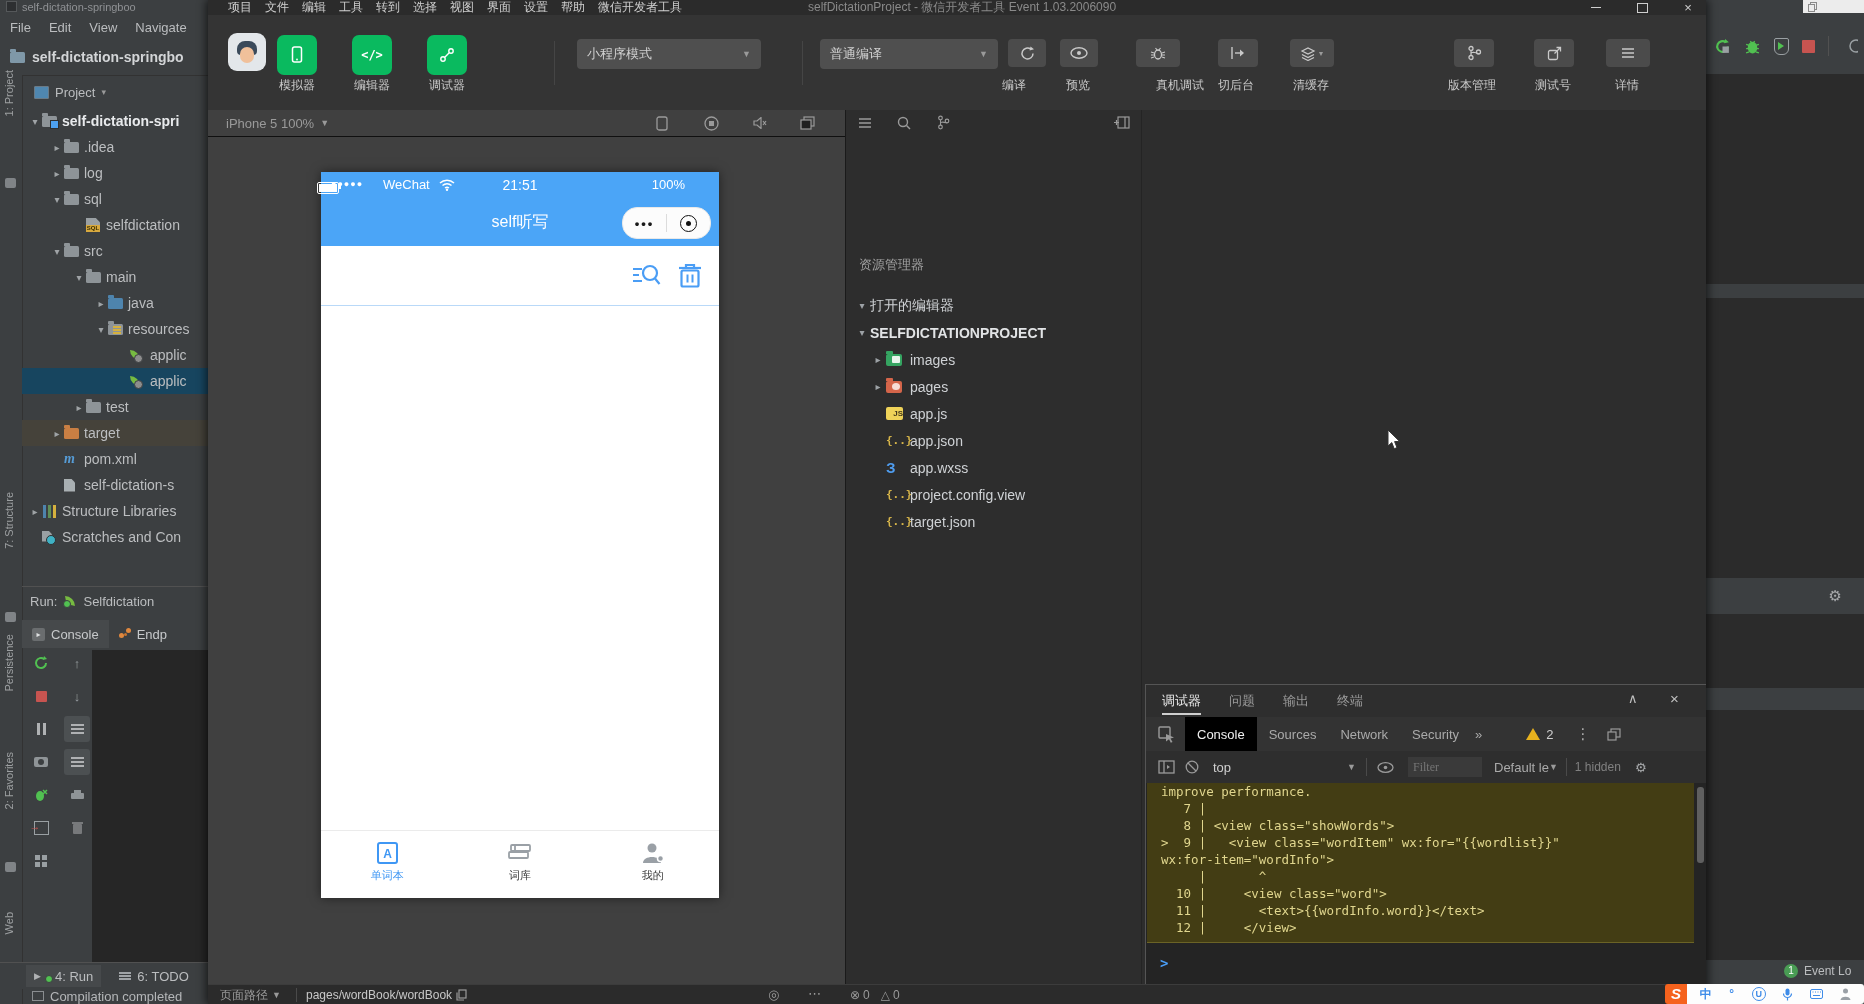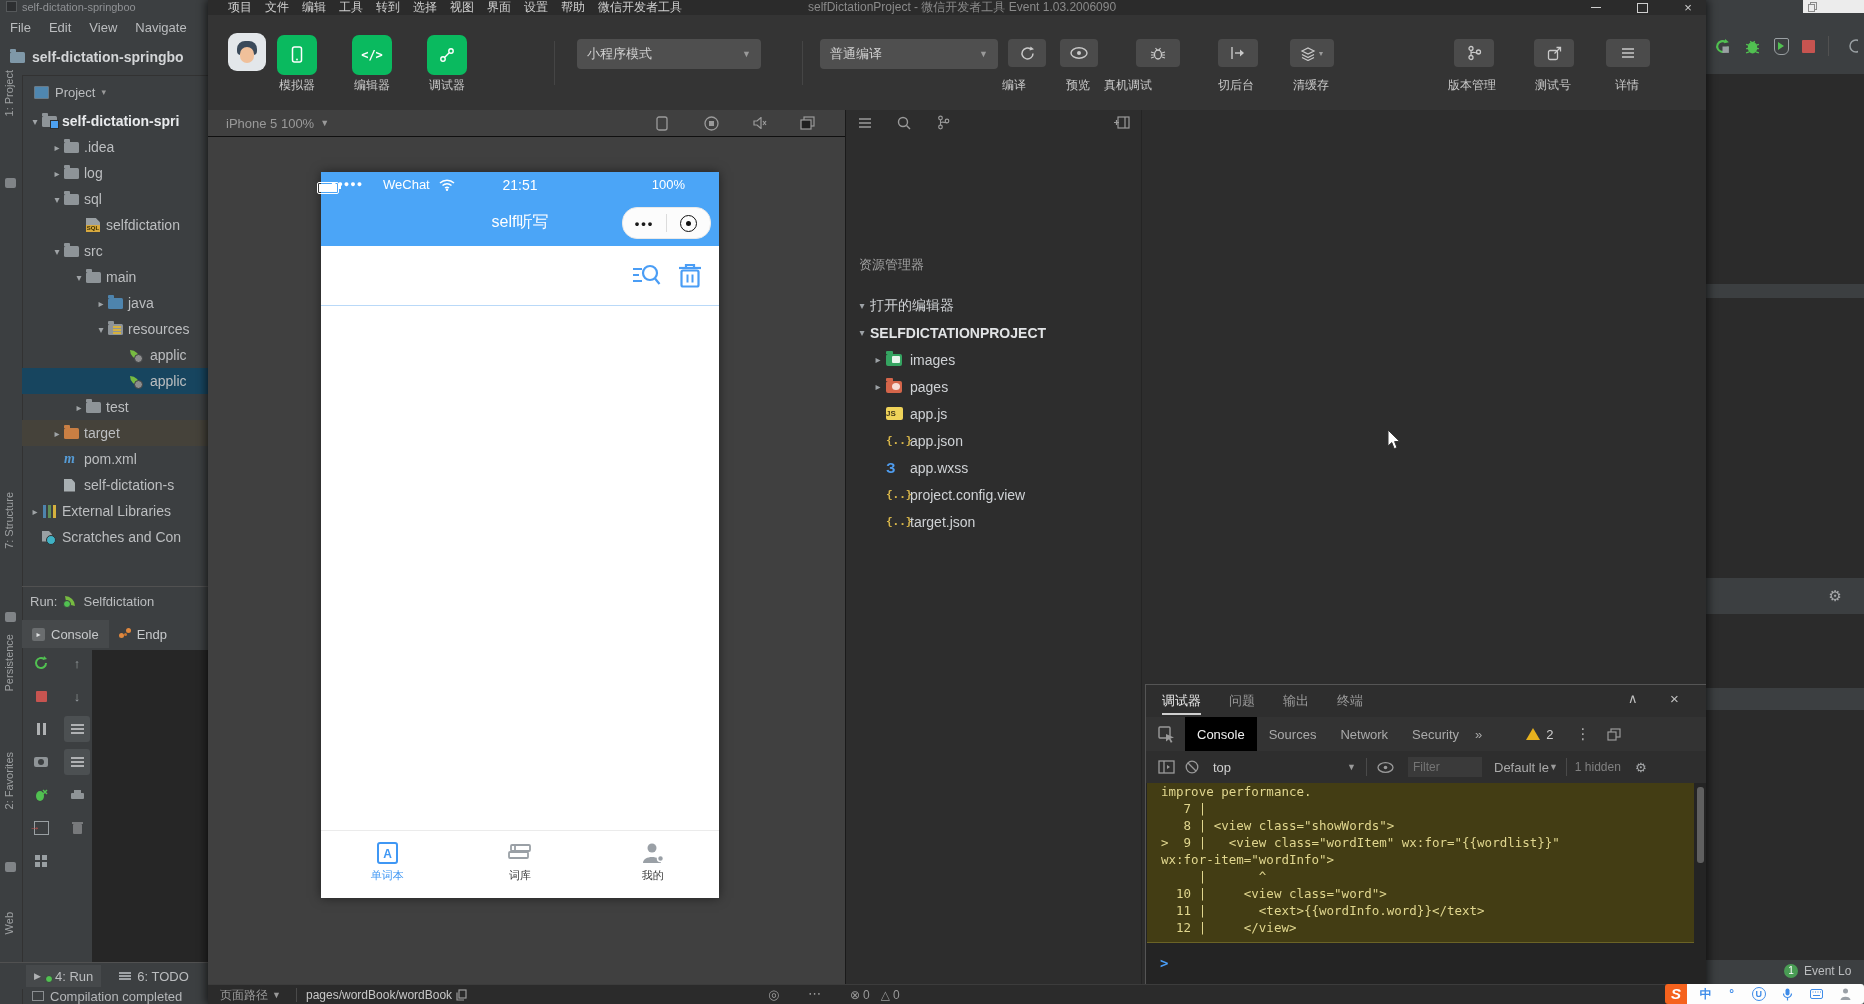--- a/index.html
+++ b/index.html
@@ -143,39 +143,39 @@
   .exp-tree{left:0;top:182px;width:296px;}
   .exp-row{height:27px;display:flex;align-items:center;color:#cfd2d5;font-size:14px;white-space:nowrap;}
   .exp-arrow{font-size:10px;color:#9da2a6;width:16px;text-align:center;}
   .exp-ic{width:24px;display:flex;align-items:center;}
   .wfolder{width:16px;height:12px;border-radius:2px;position:relative;display:inline-block;}
   .wfolder::before{content:'';position:absolute;top:-3px;left:0;width:7px;height:3px;background:inherit;border-radius:1px 1px 0 0;}
   .wf-images{background:#35a461;}
   .wf-images::after{content:'';position:absolute;right:2px;top:2px;width:8px;height:7px;background:#e8f5ec;border-radius:1px;}
   .wf-pages{background:#d4654a;}
   .wf-pages::after{content:'';position:absolute;right:2px;top:2px;width:8px;height:7px;background:#f7ddd6;border-radius:50%;}
-  .jsicon{width:17px;height:13px;background:#efd359;border-radius:2px;color:#44391a;font-size:8px;font-weight:bold;text-align:left;line-height:13px;}
+  .jsicon{width:17px;height:13px;background:#efd359;border-radius:2px;color:#44391a;font-size:8px;font-weight:bold;text-align:right;line-height:13px;}
   .jsonicon{color:#d8b64a;font-weight:bold;font-size:11px;font-family:"DejaVu Sans Mono",monospace;}
   .wxssicon{color:#4f9df0;font-weight:bold;font-size:15px;display:inline-block;transform:scaleX(-1);}
 
   
   .wc-editor{left:933px;top:110px;width:565px;height:874px;background:#2d2d2d;border-left:1px solid #242424;}
 
   
   .wc-debugger{left:937px;top:684px;width:561px;height:300px;background:#2e2e2e;border:1px solid #555;border-right:none;border-bottom:none;box-sizing:border-box;}
   .dbg-tabs{left:0;top:0;width:561px;height:32px;display:flex;align-items:center;}
   .dbg-tab{color:#9a9a9a;font-size:13px;margin-right:28px;height:32px;display:flex;align-items:center;position:relative;white-space:nowrap;}
   .dbg-tab.active{color:#e8e8e8;}
   .dbg-tab.active::after{content:'';position:absolute;left:0;right:0;bottom:2px;height:2px;background:#cfcfcf;}
   .dvt-row{left:0;top:32px;width:561px;height:34px;background:#333;border-bottom:1px solid #000;display:flex;align-items:center;}
   .dvt-tab{color:#aaa;font-size:13px;height:34px;display:flex;align-items:center;padding:0 12px;white-space:nowrap;}
   .dvt-tab.active{background:#000;color:#f0f0f0;}
   .warn-tri{width:0;height:0;border-left:7px solid transparent;border-right:7px solid transparent;border-bottom:12px solid #e8b21e;position:relative;}
   .con-toolbar{left:0;top:66px;width:561px;height:32px;background:#2e2e2e;border-bottom:1px solid #4d4d4d;display:flex;align-items:center;}
-  .filter-input{width:64px;height:20px;background:#3a3a3a;border:none;color:#9a9a9a;font-size:12px;padding:0 5px;font-family:Liberation Sans, sans-serif;}
+  .filter-input{width:64px;height:20px;background:#3a3a3a;border:none;color:#9a9a9a;font-size:12px;padding:0 5px;font-family:Liberation Serif, serif;}
   .con-area{left:0;top:98px;width:561px;height:201px;background:#242424;overflow:hidden;}
   .warnblock{position:absolute;left:1px;right:13px;top:-5px;background:#433d14;border-bottom:1px solid #6b6326;padding:5px 0 6px 14px;}
   .conline{font-family:"DejaVu Sans Mono",monospace;font-size:12.5px;line-height:17px;color:#e0d68e;white-space:pre;}
   .con-scroll{position:absolute;right:3px;top:4px;width:7px;height:160px;}
   .con-thumb{width:7px;height:76px;background:#5f5f5f;border-radius:3px;}
   .prompt{position:absolute;left:14px;top:172px;color:#4a9df5;font-weight:bold;font-size:14px;font-family:"DejaVu Sans Mono",monospace;}
 
   
   .wc-statusbar{left:0;top:984px;width:1498px;height:20px;background:#2b2b2b;border-top:1px solid #3c3c3c;color:#9a9a9a;font-size:12px;}
   .sb-item{position:absolute;top:0;height:20px;display:flex;align-items:center;gap:4px;white-space:nowrap;}
@@ -324,21 +324,21 @@
           <span class="tree-ic">
             <span class="fileicon"></span>
           </span>
           <span>self-dictation-s</span>
         </div>
         <div class="ij-row" style="padding-left: 6px;">
           <span class="tree-arrow">▸</span>
           <span class="tree-ic">
             <span class="libs"></span>
           </span>
-          <span>External Libraries</span>
+          <span>Structure Libraries</span>
         </div>
         <div class="ij-row" style="padding-left: 6px;">
           <span class="tree-arrow"></span>
           <span class="tree-ic">
             <span class="scratch"></span>
           </span>
           <span>Scratches and Con</span>
         </div>
       </div>
 
@@ -534,21 +534,21 @@
             <circle cx="9" cy="6" r="2" fill="#c9c9c9"></circle>
           </svg>
         </div>
       <div class="tlabel" style="left:858px;">预览</div>
       <div class="ibtn" style="left:928px;width:44px;">
           <svg width="16" height="16" viewBox="0 0 16 16">
             <ellipse cx="8" cy="9.5" rx="3.5" ry="4.5" stroke="#c9c9c9" stroke-width="1.3" fill="none"></ellipse>
             <path d="M1 7l3 1M1 10h3M1 13l3-1M15 7l-3 1M15 10h-3M15 13l-3-1M5.5 3l2 2.5M10.5 3l-2 2.5" stroke="#c9c9c9" stroke-width="1.2"></path>
           </svg>
         </div>
-      <div class="tlabel" style="left:896px;">真机调试</div>
+      <div class="tlabel" style="left:948px;">真机调试</div>
       <div class="ibtn" style="left:1010px;width:40px;">
           <svg width="16" height="14" viewBox="0 0 16 14">
             <path d="M2 1v12" stroke="#c9c9c9" stroke-width="1.4"></path>
             <path d="M5 7h8" stroke="#c9c9c9" stroke-width="1.4"></path>
             <path d="M10 3.5L14 7l-4 3.5z" fill="#c9c9c9"></path>
           </svg>
         </div>
       <div class="tlabel" style="left:1010px;">切后台</div>
       <div class="ibtn" style="left:1082px;width:44px;">
           <svg width="16" height="15" viewBox="0 0 16 15">

